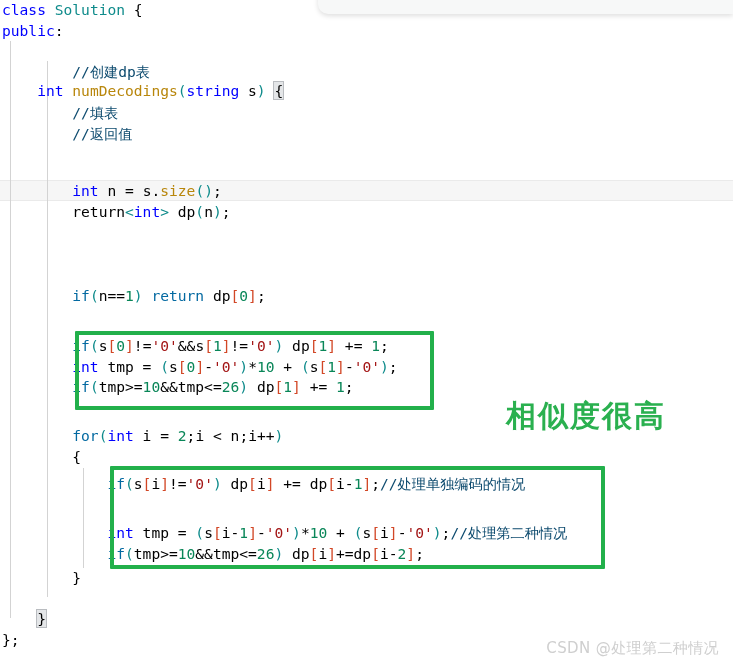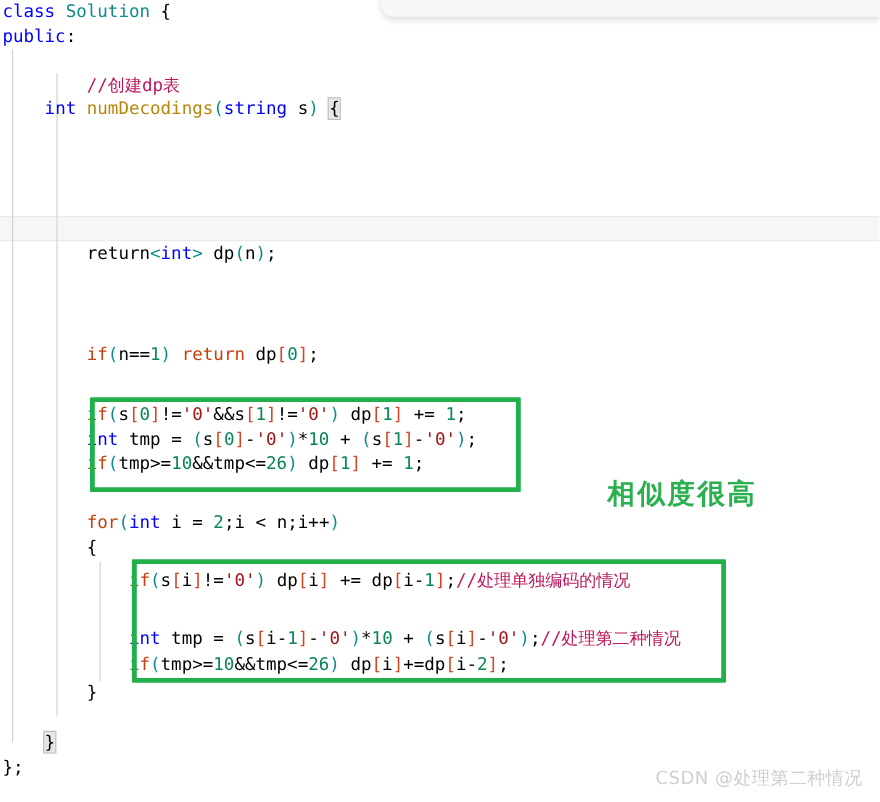--- a/index.html
+++ b/index.html
@@ -50,23 +50,23 @@
     letter-spacing: 0px;
     padding-left: 2px;
   }
   .code-line .cjk {
     font-family: "DejaVu Sans", "Liberation Sans", sans-serif;
     font-size: 14.2px;
   }
 
   
   .kw      { color: #0000ff; }   
-  .ctl     { color: #c2410c; }   
+  .ctl     { color: #0369a1; }   
   .fn      { color: #b8860b; }   
-  .cmt     { color: #be185d; }   
+  .cmt     { color: #0c4a6e; }   
   .num     { color: #098658; }   
   .str     { color: #a31515; }   
   .par     { color: #0e8b8b; }   
   .brk     { color: #d24726; }   
   .plain   { color: #000000; }
   .brace   { color: #000000; }
 
   
   .brace-hl {
     background: #e4e6e8;
@@ -102,21 +102,21 @@
     background: transparent;
     z-index: 3;
     border-radius: 1px;
   }
 
   
   #annotation {
     position: absolute;
     color: #2ab04f;
     font-family: "DejaVu Serif", "Liberation Serif", serif;
-    font-size: 23px;
+    font-size: 30px;
     font-weight: 600;
     letter-spacing: 2px;
     white-space: nowrap;
     z-index: 4;
   }
 
   
   #watermark {
     position: absolute;
     right: 14px;
@@ -144,24 +144,27 @@
 
   <div class="code-line" style="top:0px;"><span class="kw">class</span> <span class="par">Solution</span> <span class="brace">{</span></div>
 
   <div class="code-line" style="top:20.6px;"><span class="kw">public</span><span class="plain">:</span></div>
 
   <div class="code-line" style="top:44px;margin-top:37px;">    <span class="kw">int</span> <span class="fn">numDecodings</span><span class="par">(</span><span class="kw">string</span> <span class="plain">s</span><span class="par">)</span> <span class="brace brace-hl">{</span></div>
 
   <div class="code-line cmt" style="top:61.8px;">        //<span class="cjk">创建</span>dp<span class="cjk">表</span></div>
 
 
-
+  <div class="code-line cmt" style="top:103px;">        //<span class="cjk">填表</span></div>
+
+  <div class="code-line cmt" style="top:123.6px;">        //<span class="cjk">返回值</span></div>
 
   <div class="code-line" style="top:144.2px;"> </div>
 
+  <div class="code-line" style="top:181px;">        <span class="kw">int</span> <span class="plain">n</span> <span class="plain">=</span> <span class="plain">s</span><span class="plain">.</span><span class="fn">size</span><span class="par">()</span><span class="plain">;</span></div>
 
   <div class="code-line" style="top:201.6px;">        <span class="plain">return</span><span class="par">&lt;</span><span class="kw">int</span><span class="par">&gt;</span> <span class="plain">dp</span><span class="par">(</span><span class="plain">n</span><span class="par">)</span><span class="plain">;</span></div>
 
   <div class="code-line" style="top:222.2px;"> </div>
 
 
 
   <div class="code-line" style="top:286.2px;">        <span class="ctl">if</span><span class="par">(</span><span class="plain">n==</span><span class="num">1</span><span class="par">)</span> <span class="ctl">return</span> <span class="plain">dp</span><span class="brk">[</span><span class="num">0</span><span class="brk">]</span><span class="plain">;</span></div>
 
   <div class="code-line" style="top:306.8px;"> </div>

